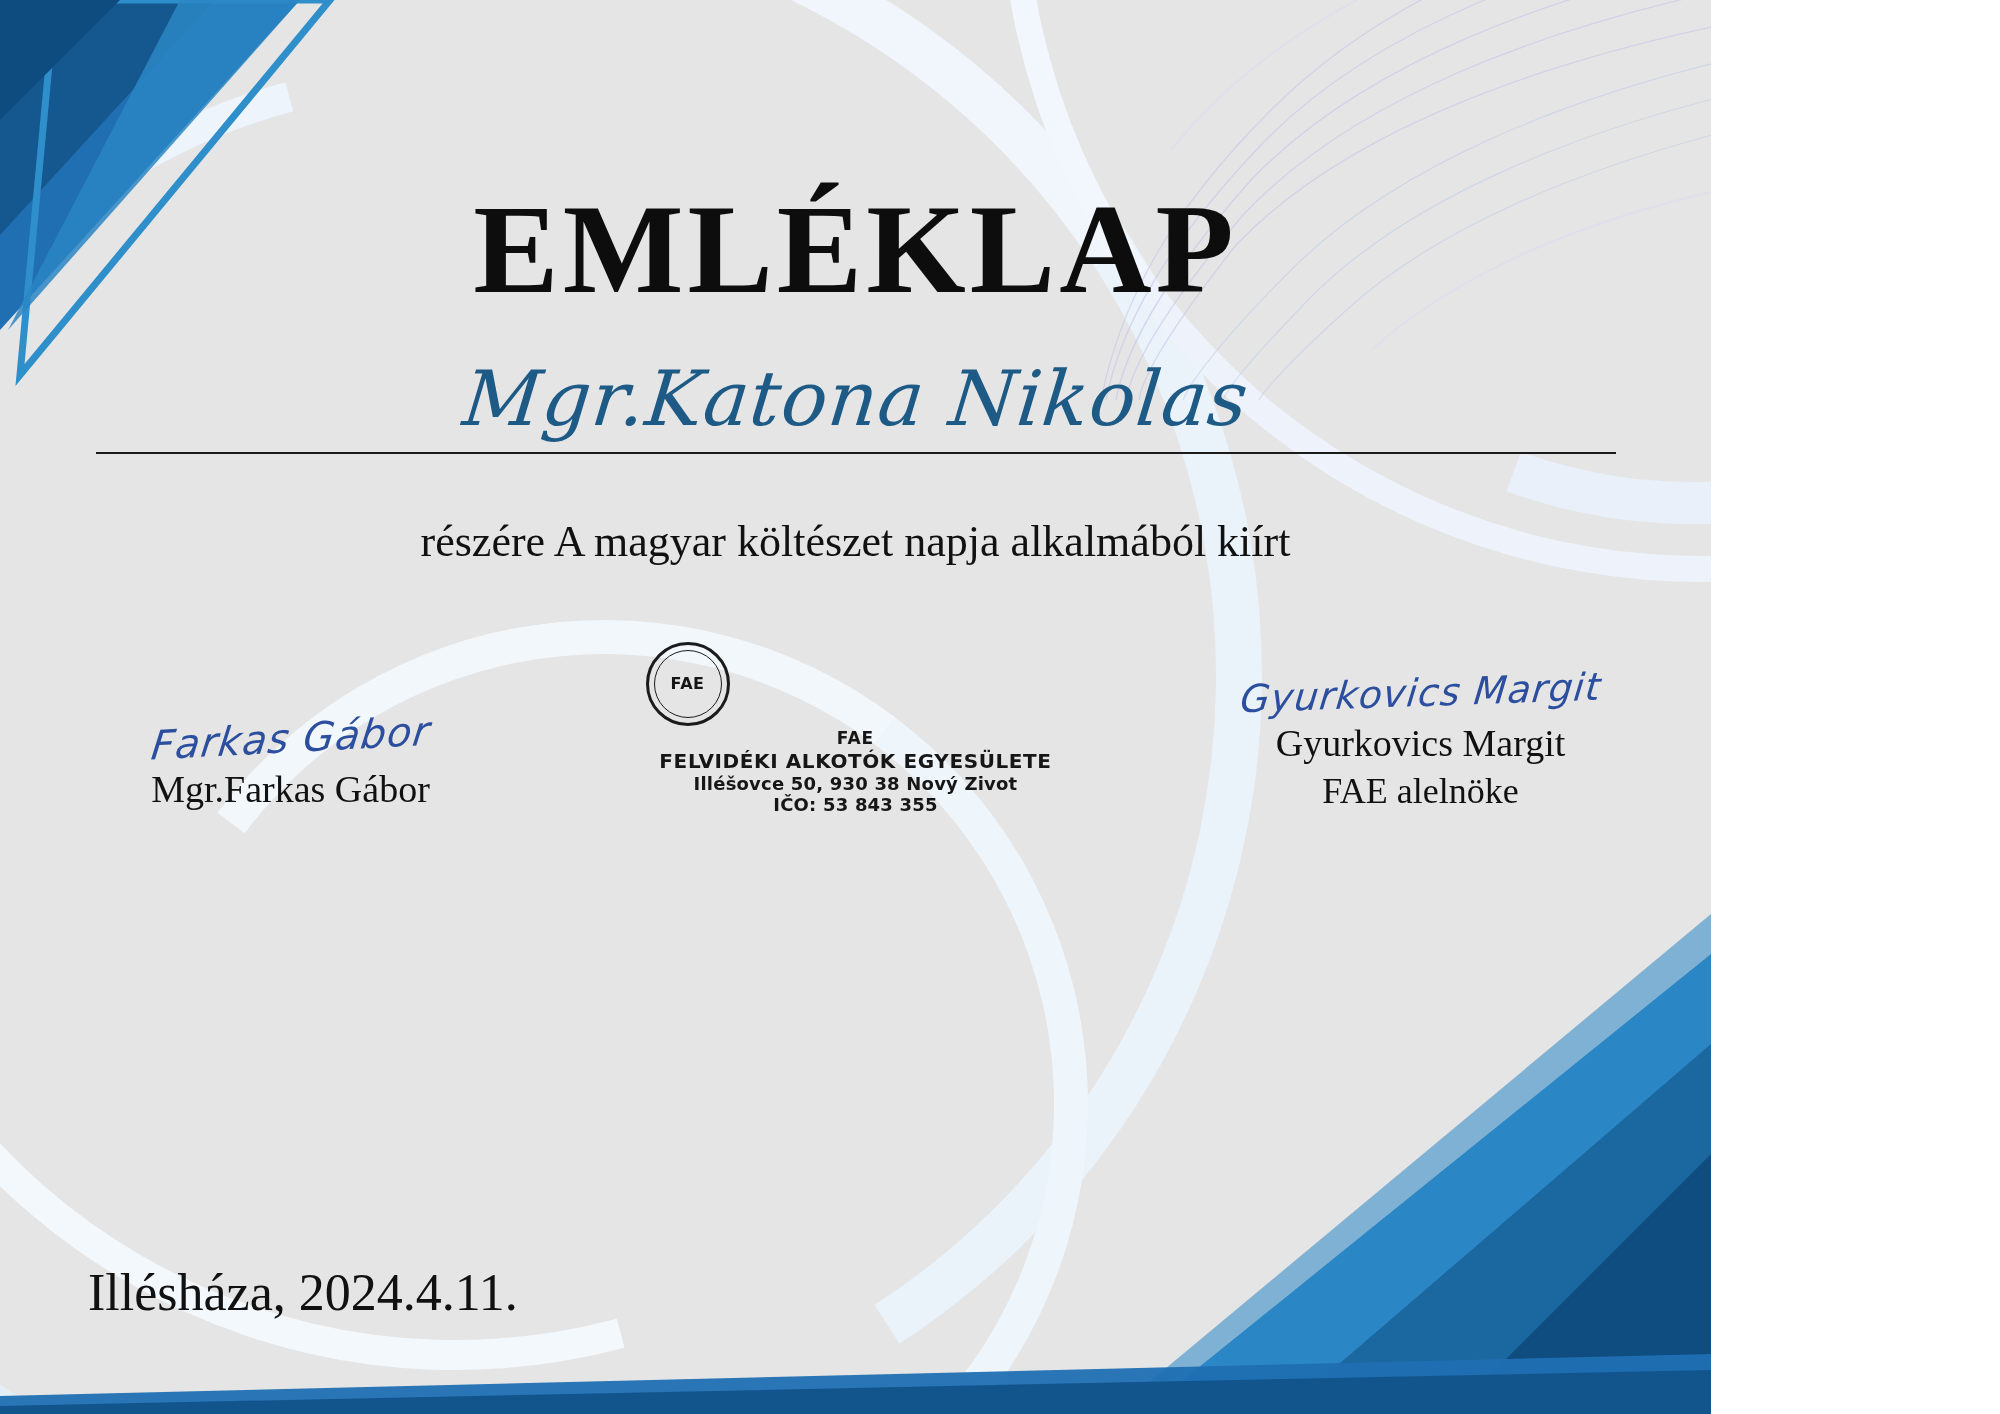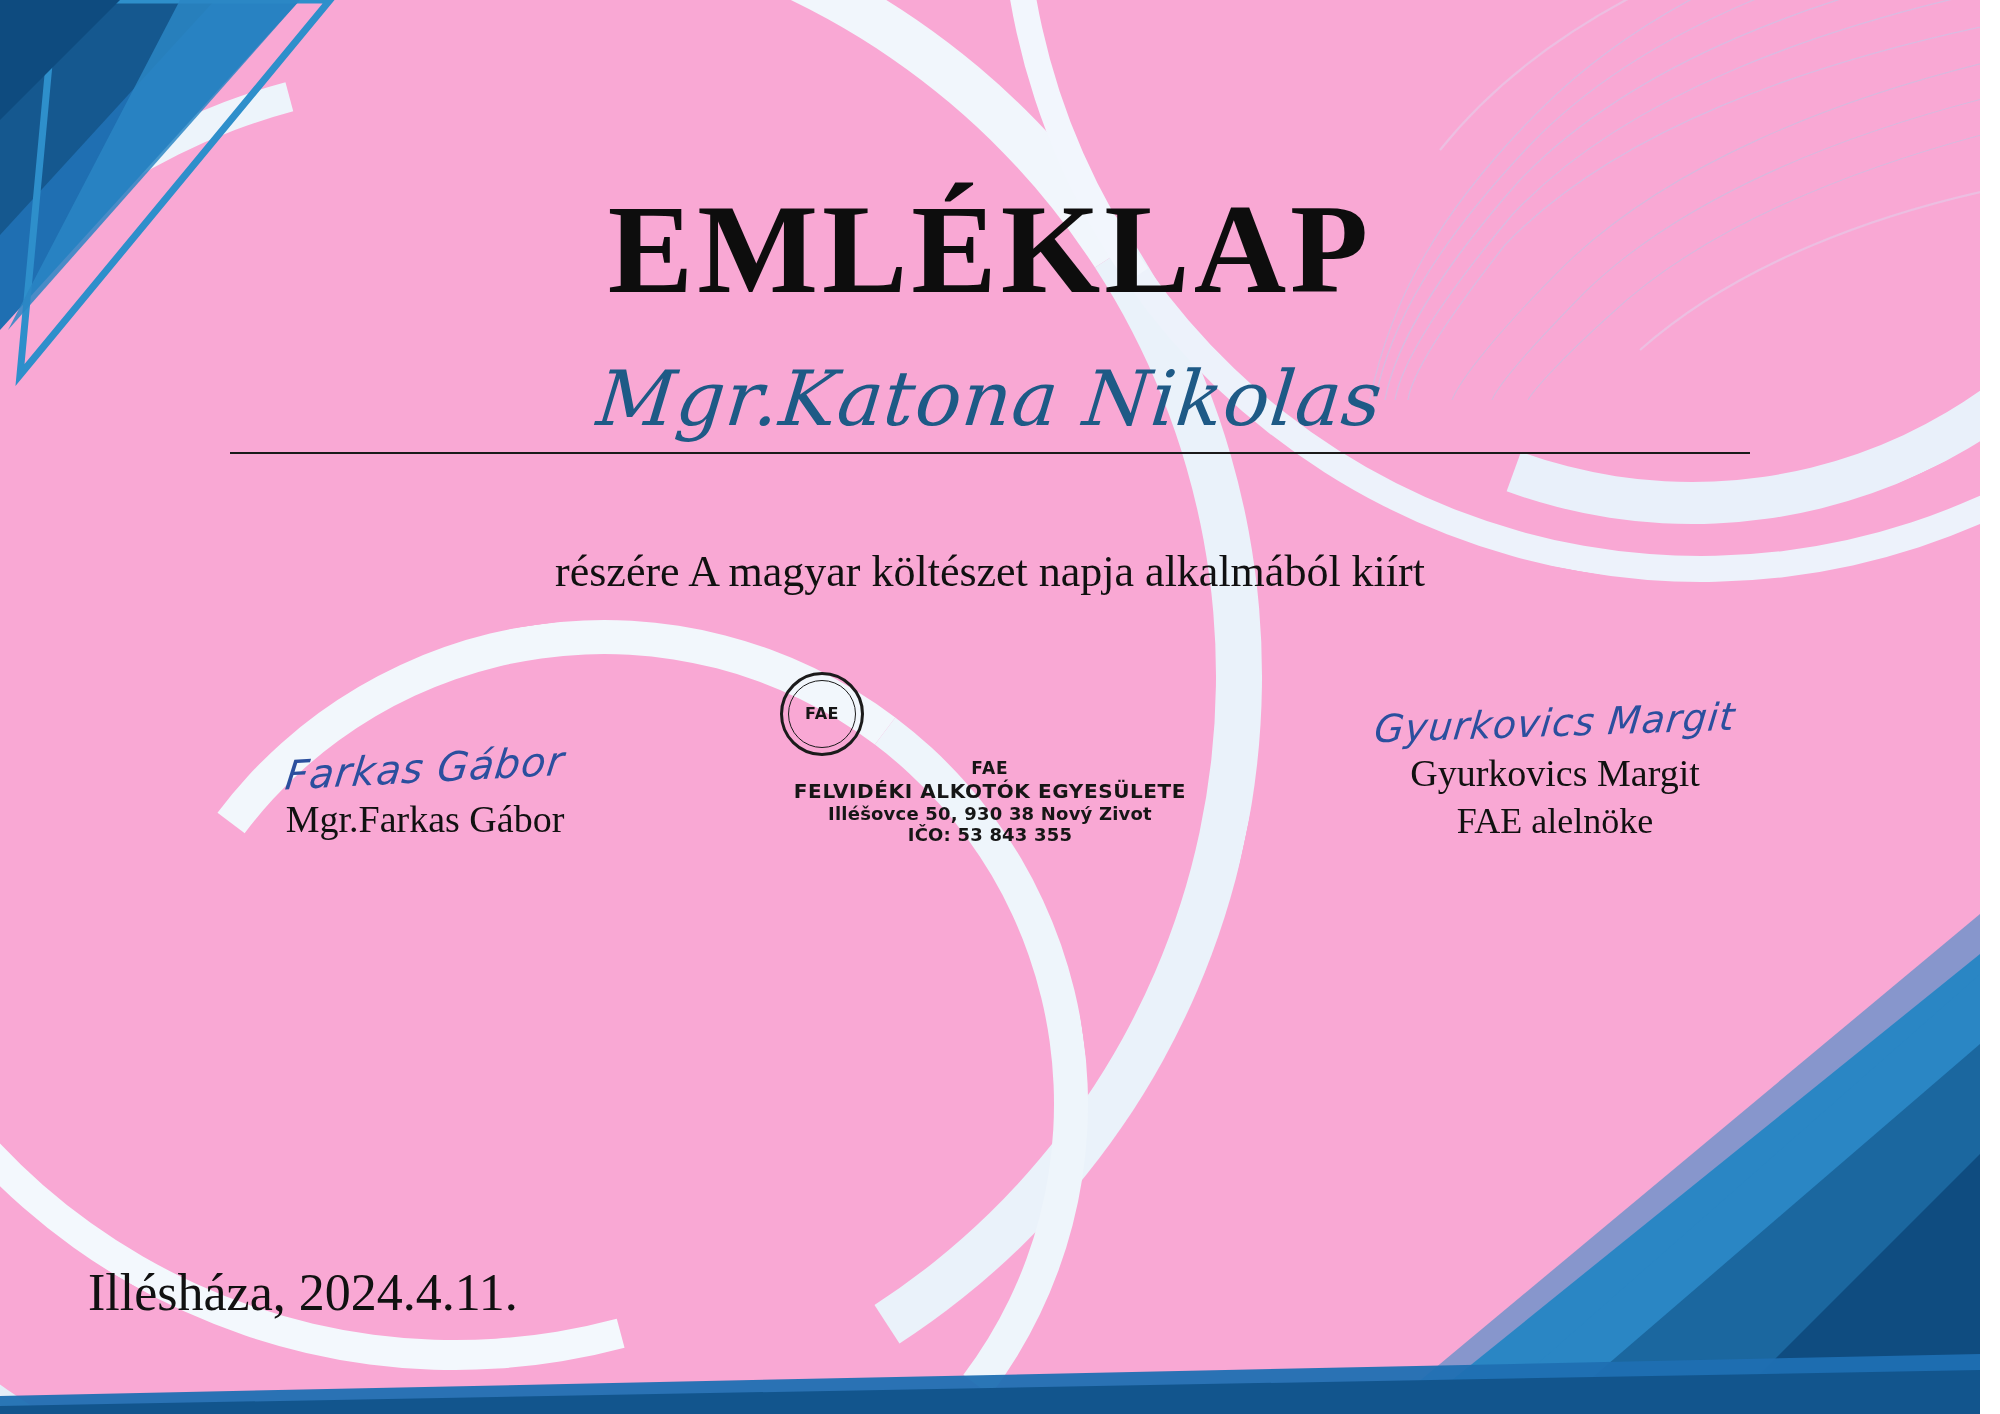--- a/index.html
+++ b/index.html
@@ -10,23 +10,23 @@
   }
   body {
     width: 2000px;
     height: 1414px;
     overflow: hidden;
     font-family: "Liberation Serif", serif;
   }
 
   .certificate {
     position: relative;
-    width: 1980px;
+    width: 1711px;
     height: 1414px;
-    background: #f9a8d4;
+    background: #e5e5e5;
     overflow: hidden;
   }
 
   
   .bg-layer {
     position: absolute;
     inset: 0;
     overflow: hidden;
     pointer-events: none;
   }
@@ -157,21 +157,21 @@
     transform: skewX(-6deg);
   }
   .recipient-rule {
     margin: 10px auto 0;
     width: 1520px;
     height: 2px;
     background: #1a1a1a;
   }
 
   .body-text {
-    margin-top: 88px;
+    margin-top: 58px;
     text-align: center;
     font-size: 44px;
     line-height: 1.35;
     color: #111111;
     max-width: 1300px;
   }
 
   
   .sign-row {
     margin-top: 70px;

